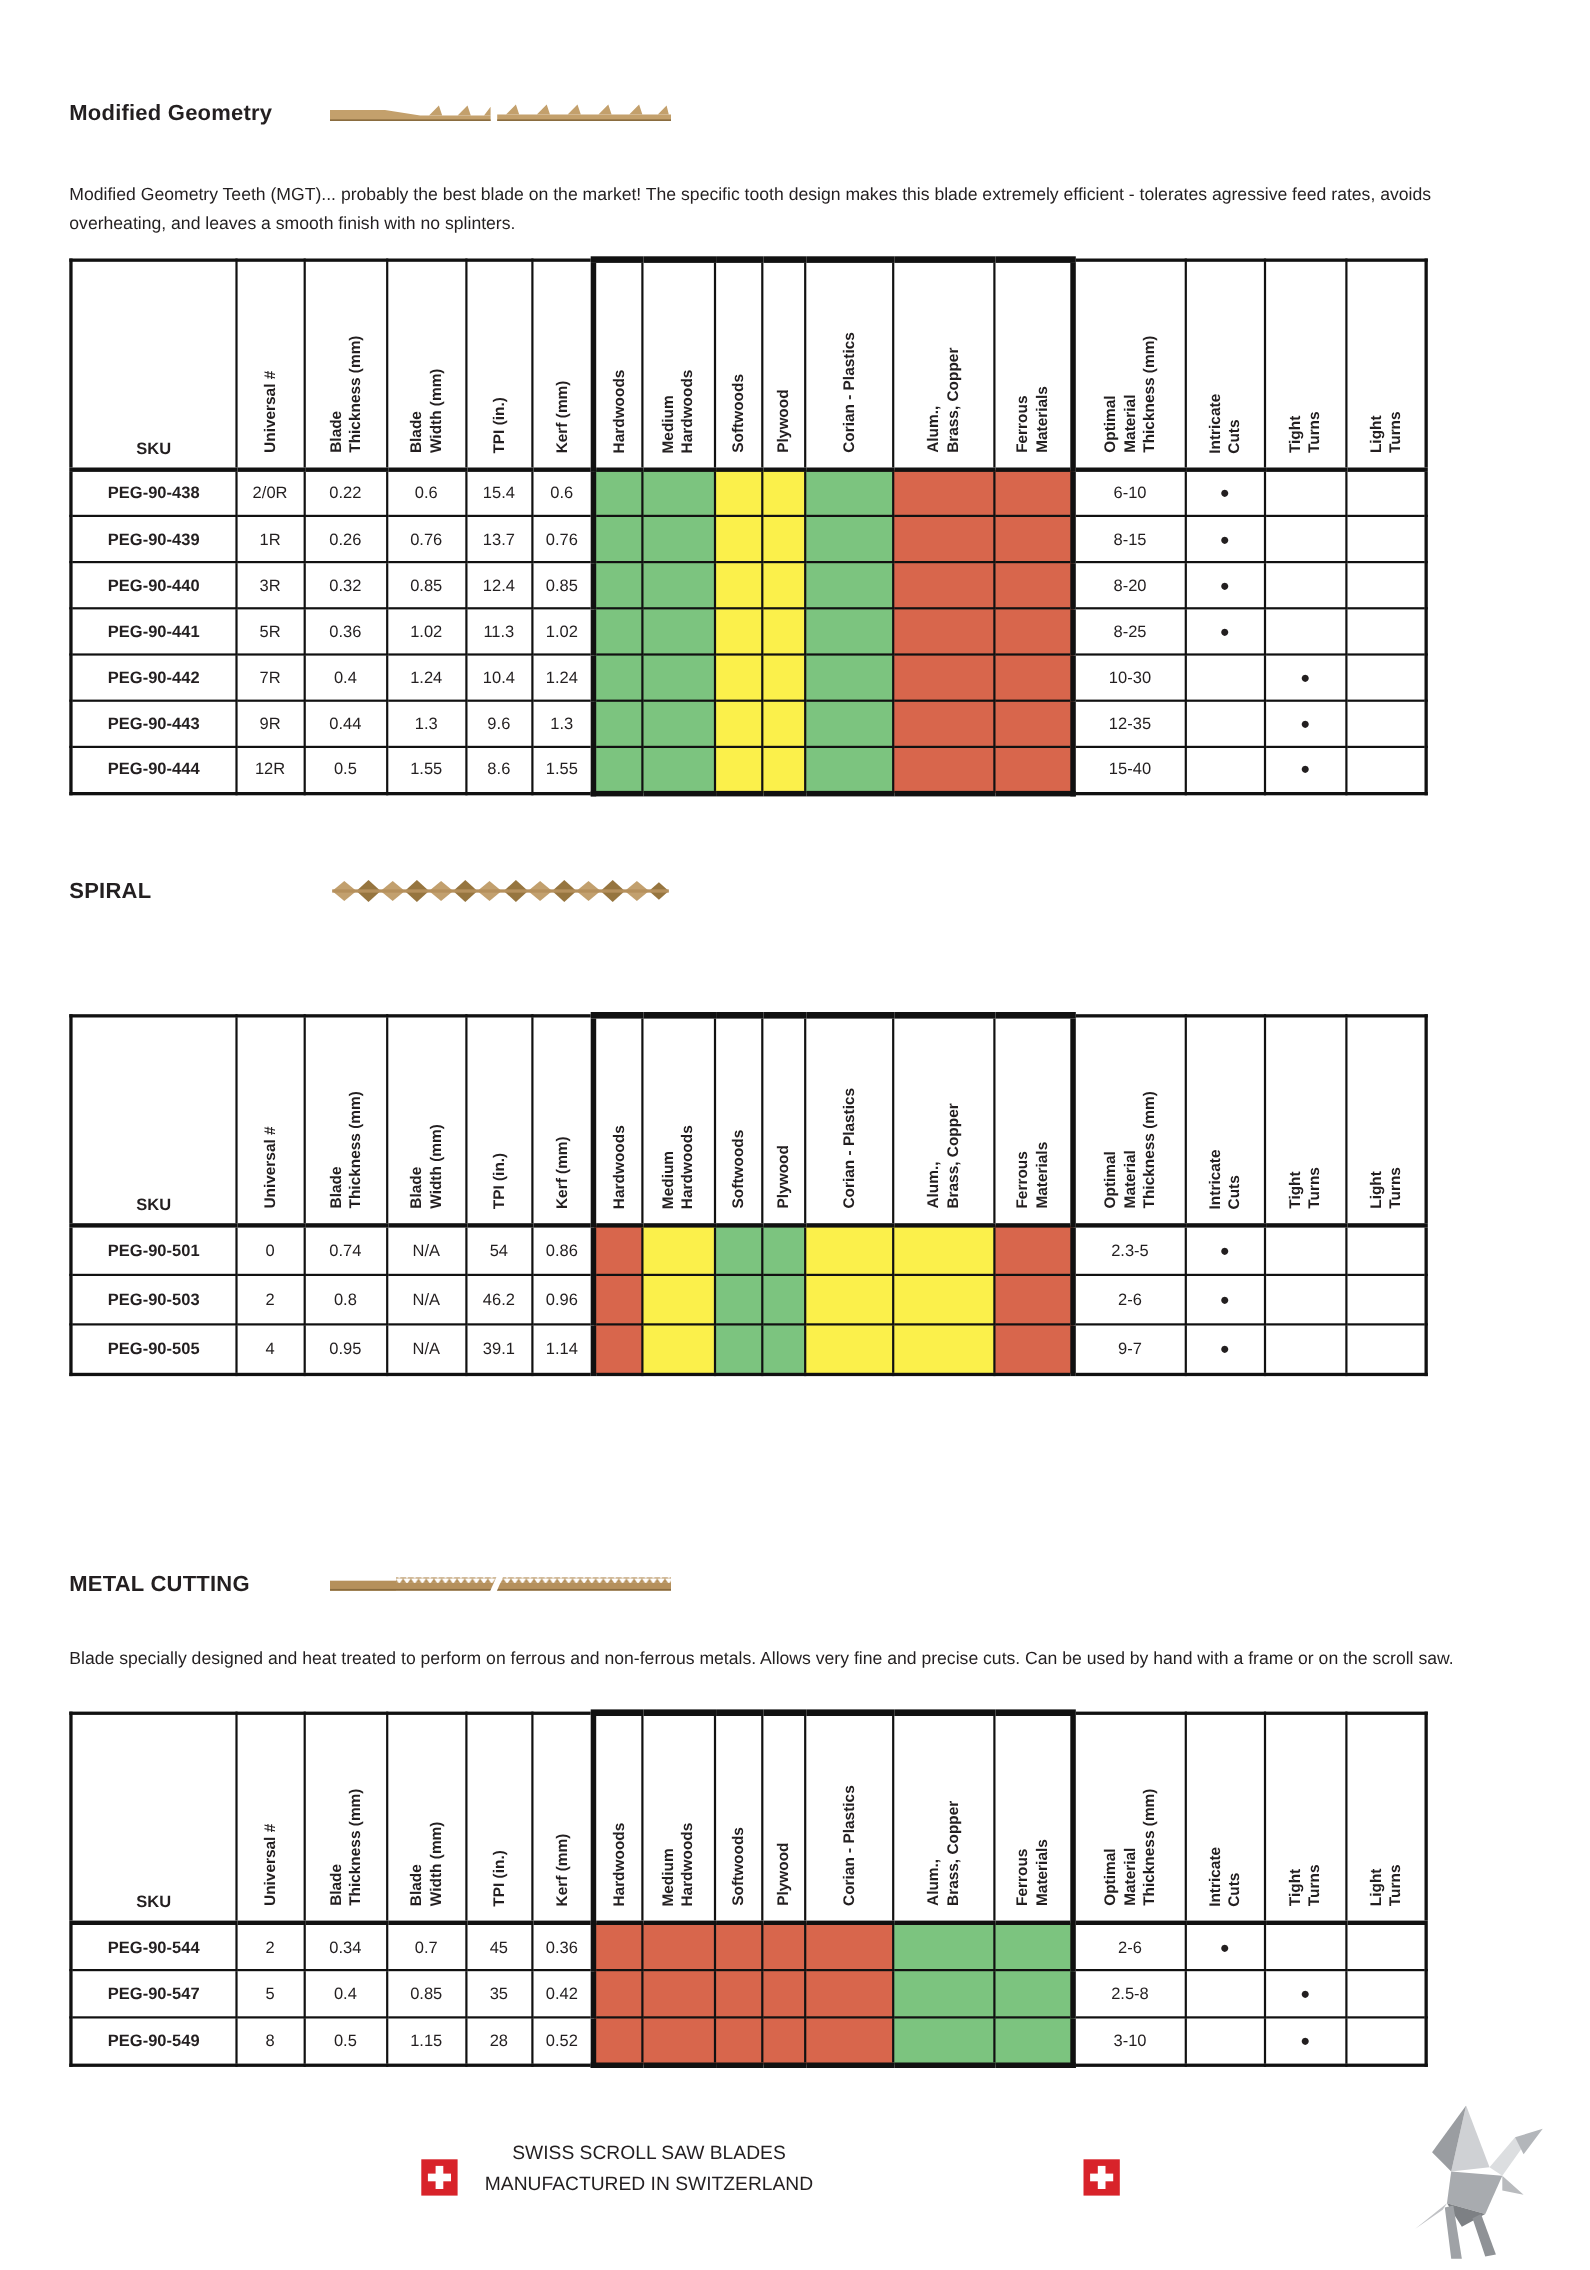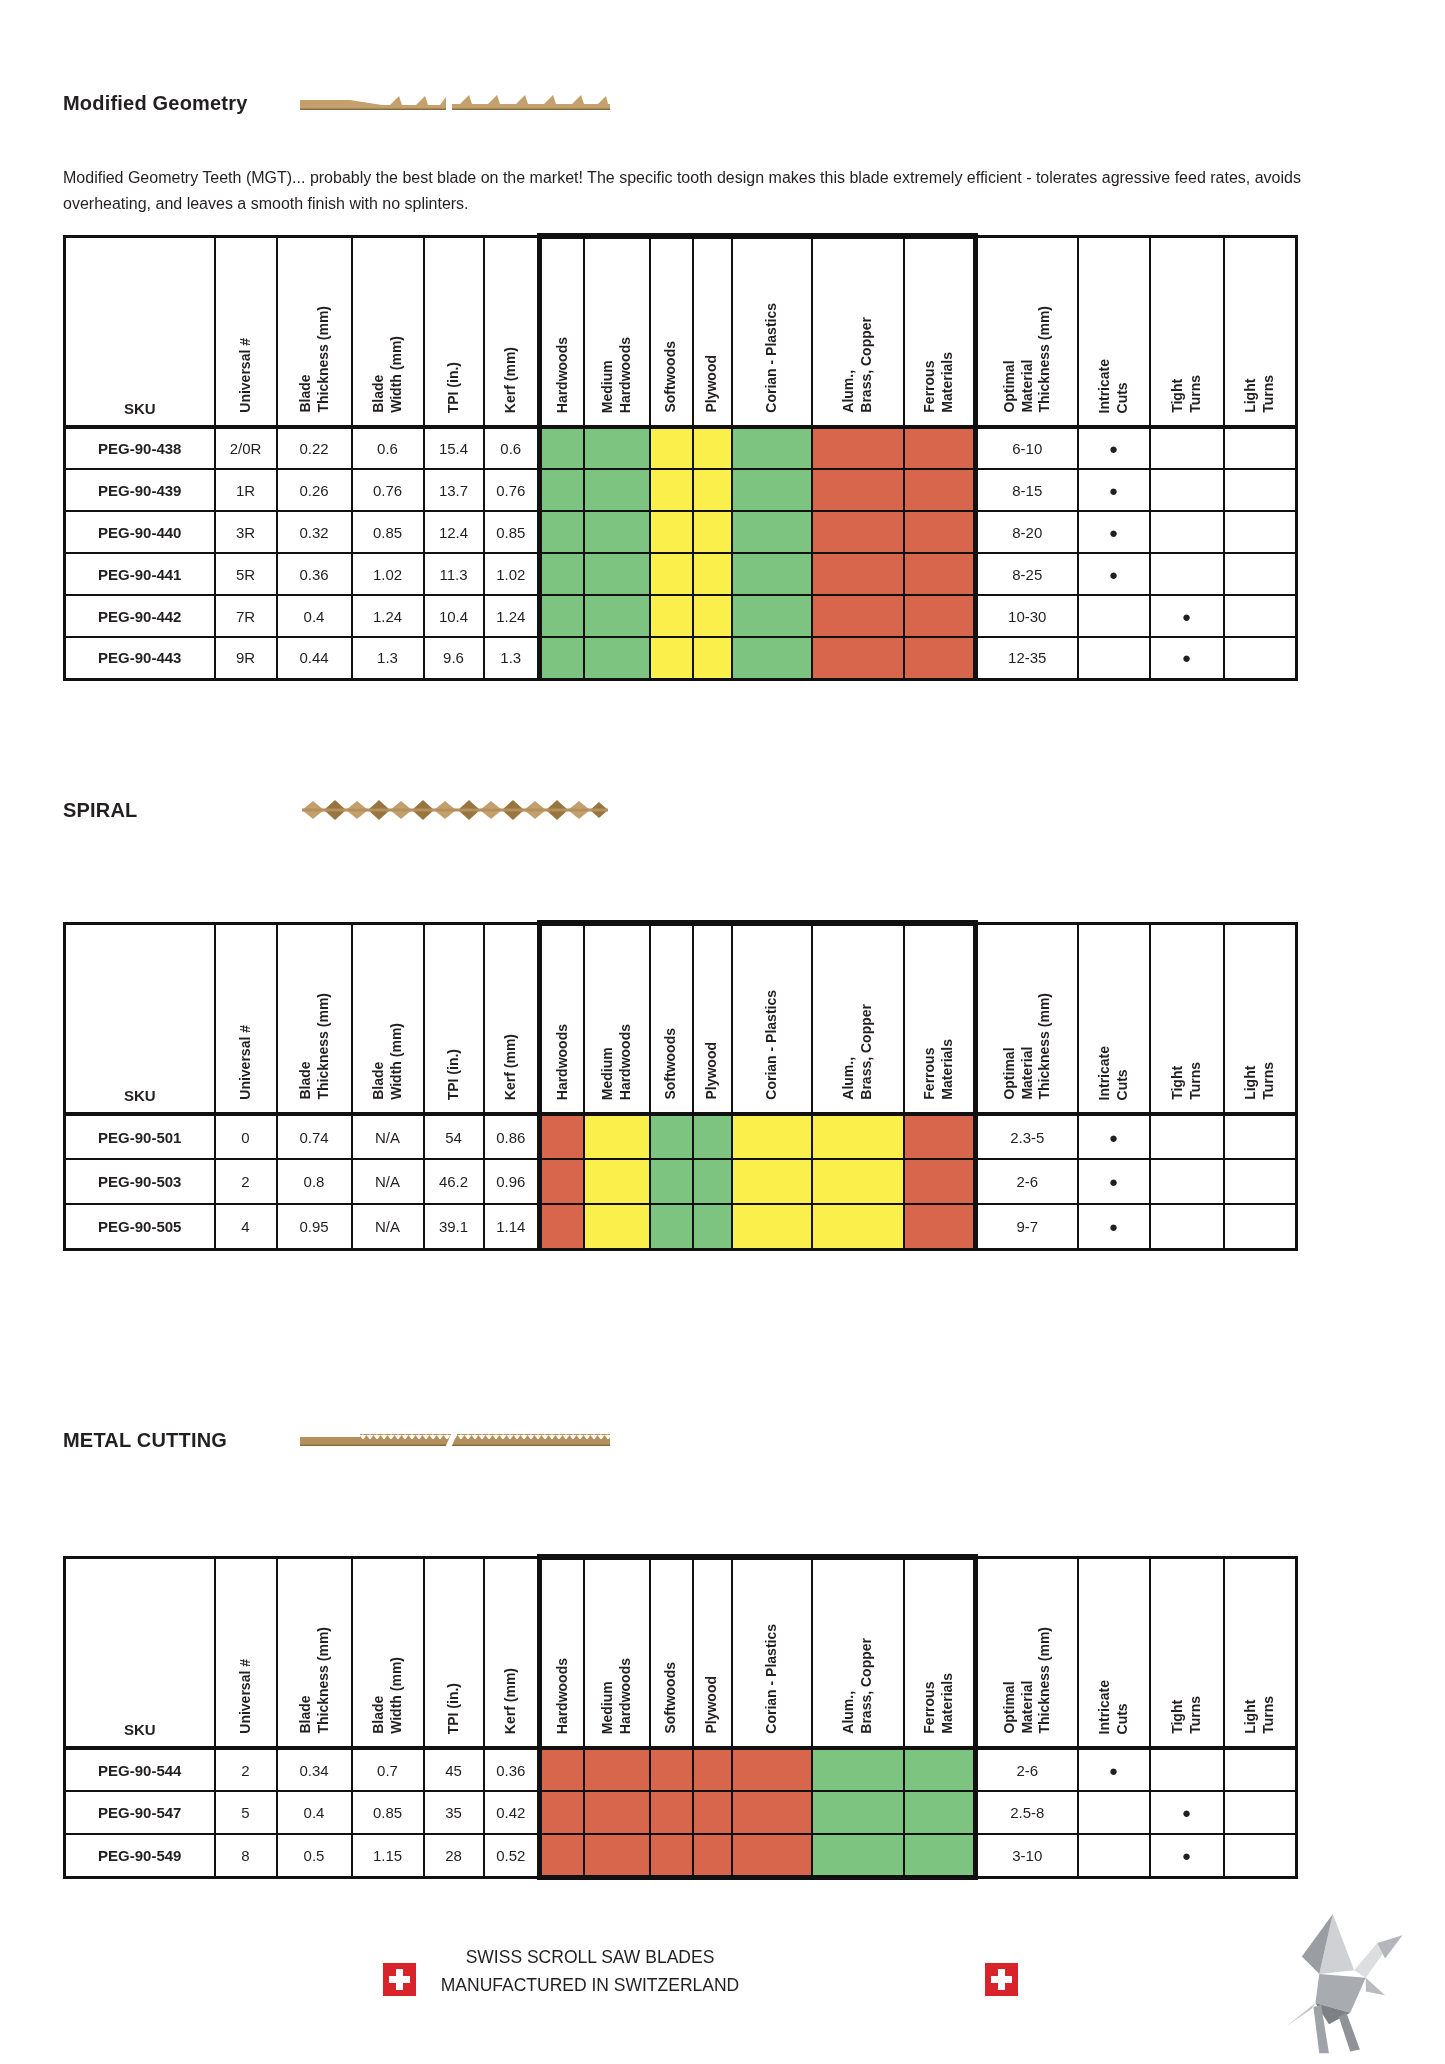--- a/index.html
+++ b/index.html
@@ -221,20 +221,39 @@
           <td class="mat" style="background: rgb(251, 240, 75);"></td>
           <td class="mat" style="background: rgb(251, 240, 75);"></td>
           <td class="mat" style="background: rgb(124, 196, 127);"></td>
           <td class="mat" style="background: rgb(216, 102, 76);"></td>
           <td class="mat mr" style="background: rgb(216, 102, 76);"></td>
           <td class="c">12-35</td>
           <td class="c dotc"></td>
           <td class="c dotc">●</td>
           <td class="c dotc"></td>
         </tr>
+        <tr>
+          <td class="c sku">PEG-90-444</td>
+          <td class="c">12R</td>
+          <td class="c">0.5</td>
+          <td class="c">1.55</td>
+          <td class="c">8.6</td>
+          <td class="c">1.55</td>
+          <td class="mat ml mb" style="background: rgb(124, 196, 127);"></td>
+          <td class="mat mb" style="background: rgb(124, 196, 127);"></td>
+          <td class="mat mb" style="background: rgb(251, 240, 75);"></td>
+          <td class="mat mb" style="background: rgb(251, 240, 75);"></td>
+          <td class="mat mb" style="background: rgb(124, 196, 127);"></td>
+          <td class="mat mb" style="background: rgb(216, 102, 76);"></td>
+          <td class="mat mr mb" style="background: rgb(216, 102, 76);"></td>
+          <td class="c">15-40</td>
+          <td class="c dotc"></td>
+          <td class="c dotc">●</td>
+          <td class="c dotc"></td>
+        </tr>
       </tbody>
     </table>
 
   <div class="title-row" style="top:797px">
     <h2 class="sec-title">SPIRAL</h2>
     <svg class="blade-img" width="310" height="26" viewBox="0 0 310 26">
       <g>
         <polygon points="2,13 13,4 24,13 13,22" fill="#c2a06e"></polygon>
         <polygon points="24,13 35,3 46,13 35,23" fill="#96753f"></polygon>
         <polygon points="46,13 57,4 68,13 57,22" fill="#c2a06e"></polygon>
@@ -373,20 +392,21 @@
           <path d="M0,5 L3.5,0 L7,5 Z" fill="#b5905c"></path>
         </pattern>
       </defs>
       <rect x="0" y="9" width="310" height="7" fill="#b5905c"></rect>
       <rect x="60" y="4" width="250" height="5" fill="url(#fineteeth)"></rect>
       <rect x="0" y="7" width="60" height="9" fill="#b5905c"></rect>
       <rect x="0" y="14.5" width="310" height="1.5" fill="#8a6c3f"></rect>
       <polygon points="152,2 158,2 150,20 144,20" fill="#ffffff"></polygon>
     </svg>
   </div>
+  <p class="intro" style="top:1496px">Blade specially designed and heat treated to perform on ferrous and non-ferrous metals. Allows very fine and precise cuts. Can be used by hand with a frame or on the scroll saw.</p>
   <table class="tbl t2" style="top:1554px">
       <colgroup>
         <col style="width: 150px;">
         <col style="width: 62px;">
         <col style="width: 75px;">
         <col style="width: 72px;">
         <col style="width: 60px;">
         <col style="width: 56px;">
         <col style="width: 44px;">
         <col style="width: 66px;">

